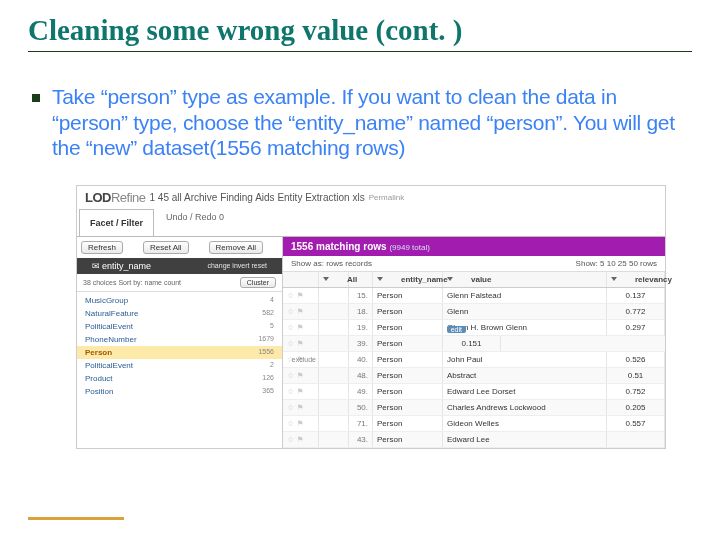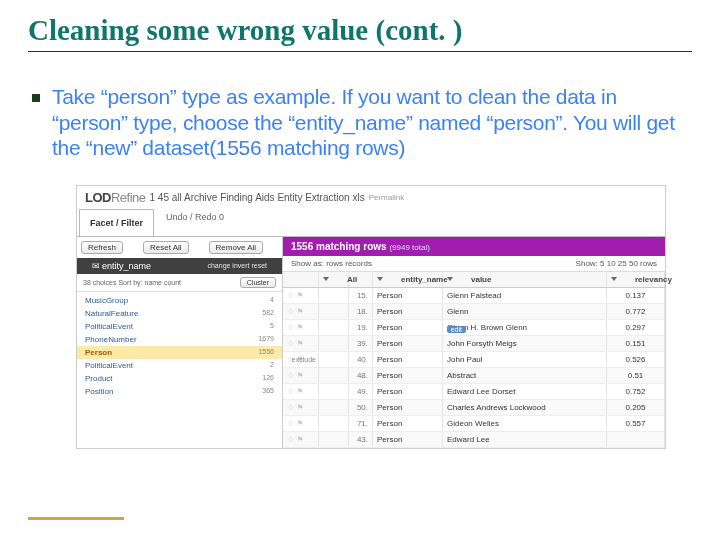--- a/index.html
+++ b/index.html
@@ -189,21 +189,20 @@
                 <div class="td col-idx">19.</div>
                 <div class="td col-ent" style="position:relative">Person<span class="editpill">edit</span></div>
                 <div class="td col-val">Glenn H. Brown Glenn</div>
                 <div class="td col-rel">0.297</div>
               </div>
               <div class="trow">
                 <div class="td col-flag"><span class="star">☆</span> <span class="star">⚑</span></div>
                 <div class="td col-all"></div>
                 <div class="td col-idx">39.</div>
                 <div class="td col-ent" style="position:relative">Person</div>
-                <div class="td col-val">John Forsyth Meigs</div>
                 <div class="td col-rel">0.151</div>
               </div>
               <div class="trow">
                 <div class="td col-flag"><span class="star">☆</span> <span class="star">⚑</span></div>
                 <div class="td col-all"></div>
                 <div class="td col-idx">40.</div>
                 <div class="td col-ent" style="position:relative">Person</div>
                 <div class="td col-val">John Paul</div>
                 <div class="td col-rel">0.526</div>
               </div>

